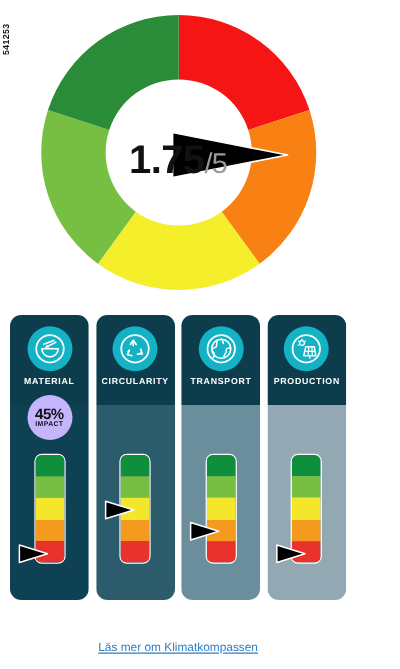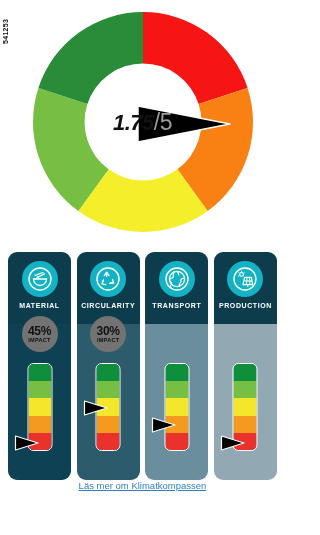--- a/index.html
+++ b/index.html
@@ -52,25 +52,24 @@
     position: absolute;
     left: 50%;
     top: 103px;
     transform: translateX(-50%);
     width: 150px;
     text-align: center;
     white-space: nowrap;
     pointer-events: none;
   }
   .score-main {
-    font-size: 22px;
+    font-size: 32px;
     font-weight: bold;
     color: #111111;
     letter-spacing: -0.5px;
-    font-style: italic;
   }
   .score-max {
     font-size: 23px;
     font-weight: normal;
     color: #9a9a9a;
     letter-spacing: -0.5px;
   }
   .needle {
     position: absolute;
     pointer-events: none;
@@ -133,21 +132,21 @@
     color: #ffffff;
   }
   .impact-badge {
     position: absolute;
     left: 50%;
     top: 64px;
     transform: translateX(-50%);
     width: 36px;
     height: 36px;
     border-radius: 50%;
-    background: #737373;
+    background: #c4b5fd;
     display: flex;
     flex-direction: column;
     align-items: center;
     justify-content: center;
     line-height: 1;
     z-index: 3;
   }
   .impact-pct {
     font-size: 12px;
     font-weight: bold;
@@ -181,21 +180,21 @@
     position: absolute;
     z-index: 4;
     pointer-events: none;
   }
 
   
   .footer-link {
     position: absolute;
     left: 0;
     right: 0;
-    top: 480px;
+    top: 513px;
     text-align: center;
     font-size: 9.5px;
     color: #2f7fc4;
     text-decoration: underline;
     font-family: "Liberation Sans", sans-serif;
   }
 </style>
 </head>
 <body>
 
@@ -261,24 +260,20 @@
         <circle cx="12" cy="12" r="11" fill="none" stroke="#ffffff" stroke-width="1.4"></circle>
         <path d="M8.3 8.6 L10.6 5.2 L13 8.6" fill="none" stroke="#ffffff" stroke-width="1.3" stroke-linecap="round" stroke-linejoin="round"></path>
         <path d="M10.6 5.6 L10.6 9.6" fill="none" stroke="#ffffff" stroke-width="1.3" stroke-linecap="round"></path>
         <path d="M16.6 12.4 L17.8 16.2 L14 16.4" fill="none" stroke="#ffffff" stroke-width="1.3" stroke-linecap="round" stroke-linejoin="round"></path>
         <path d="M17.3 15.2 L14 16.4" fill="none" stroke="#ffffff" stroke-width="1.3" stroke-linecap="round"></path>
         <path d="M9.6 17.6 L6 16.8 L7.4 13.2" fill="none" stroke="#ffffff" stroke-width="1.3" stroke-linecap="round" stroke-linejoin="round"></path>
         <path d="M6.6 14.4 L7.4 13.2" fill="none" stroke="#ffffff" stroke-width="1.3" stroke-linecap="round"></path>
       </svg>
     </div>
     <div class="card-label">CIRCULARITY</div>
-    <div class="impact-badge">
-      <span class="impact-pct">30%</span>
-      <span class="impact-word">IMPACT</span>
-    </div>
     <div class="gauge">
       <div class="band" style="background:#0f8f3c;"></div>
       <div class="band" style="background:#76bf43;"></div>
       <div class="band" style="background:#f4e62b;"></div>
       <div class="band" style="background:#f49a1e;"></div>
       <div class="band" style="background:#e8322b;"></div>
     </div>
     <svg class="gauge-arrow" style="left:6px; top:147px;" width="26" height="18" viewBox="0 0 26 18">
       <polygon points="1.5,2 24,9 1.5,16" fill="#000000" stroke="#ffffff" stroke-width="1.2" stroke-linejoin="round"></polygon>
     </svg>

